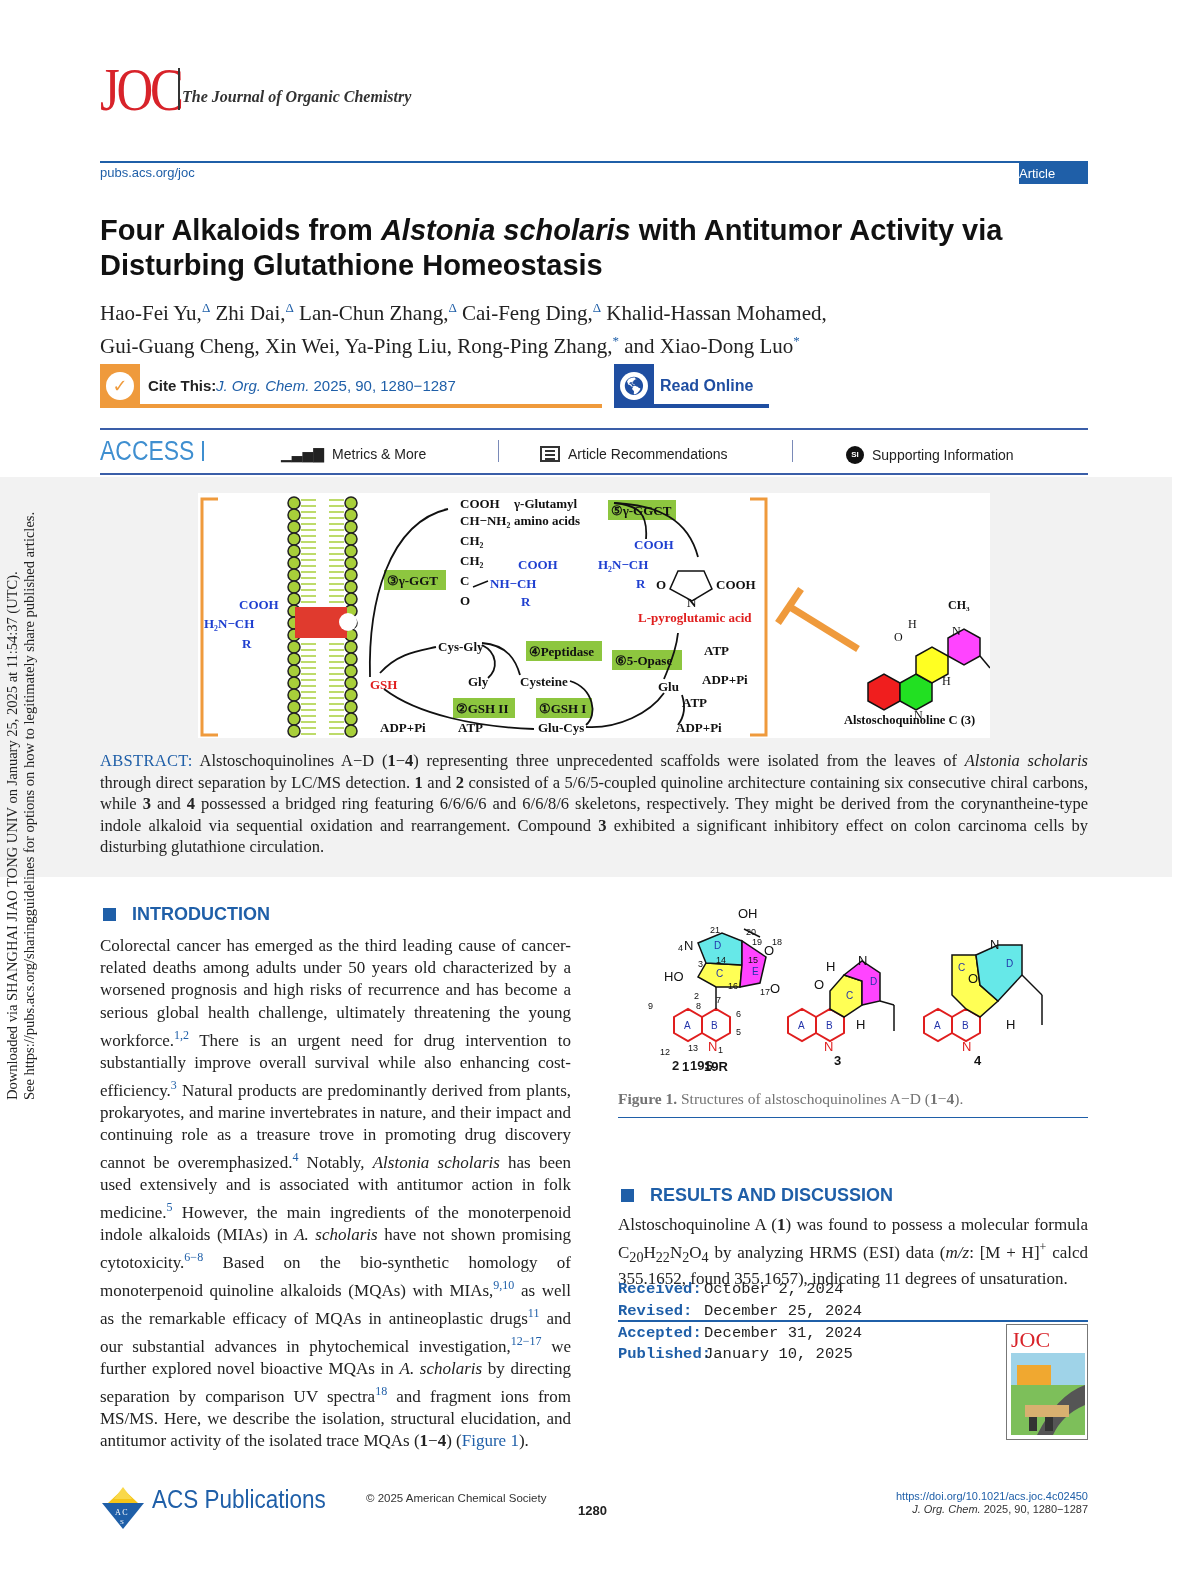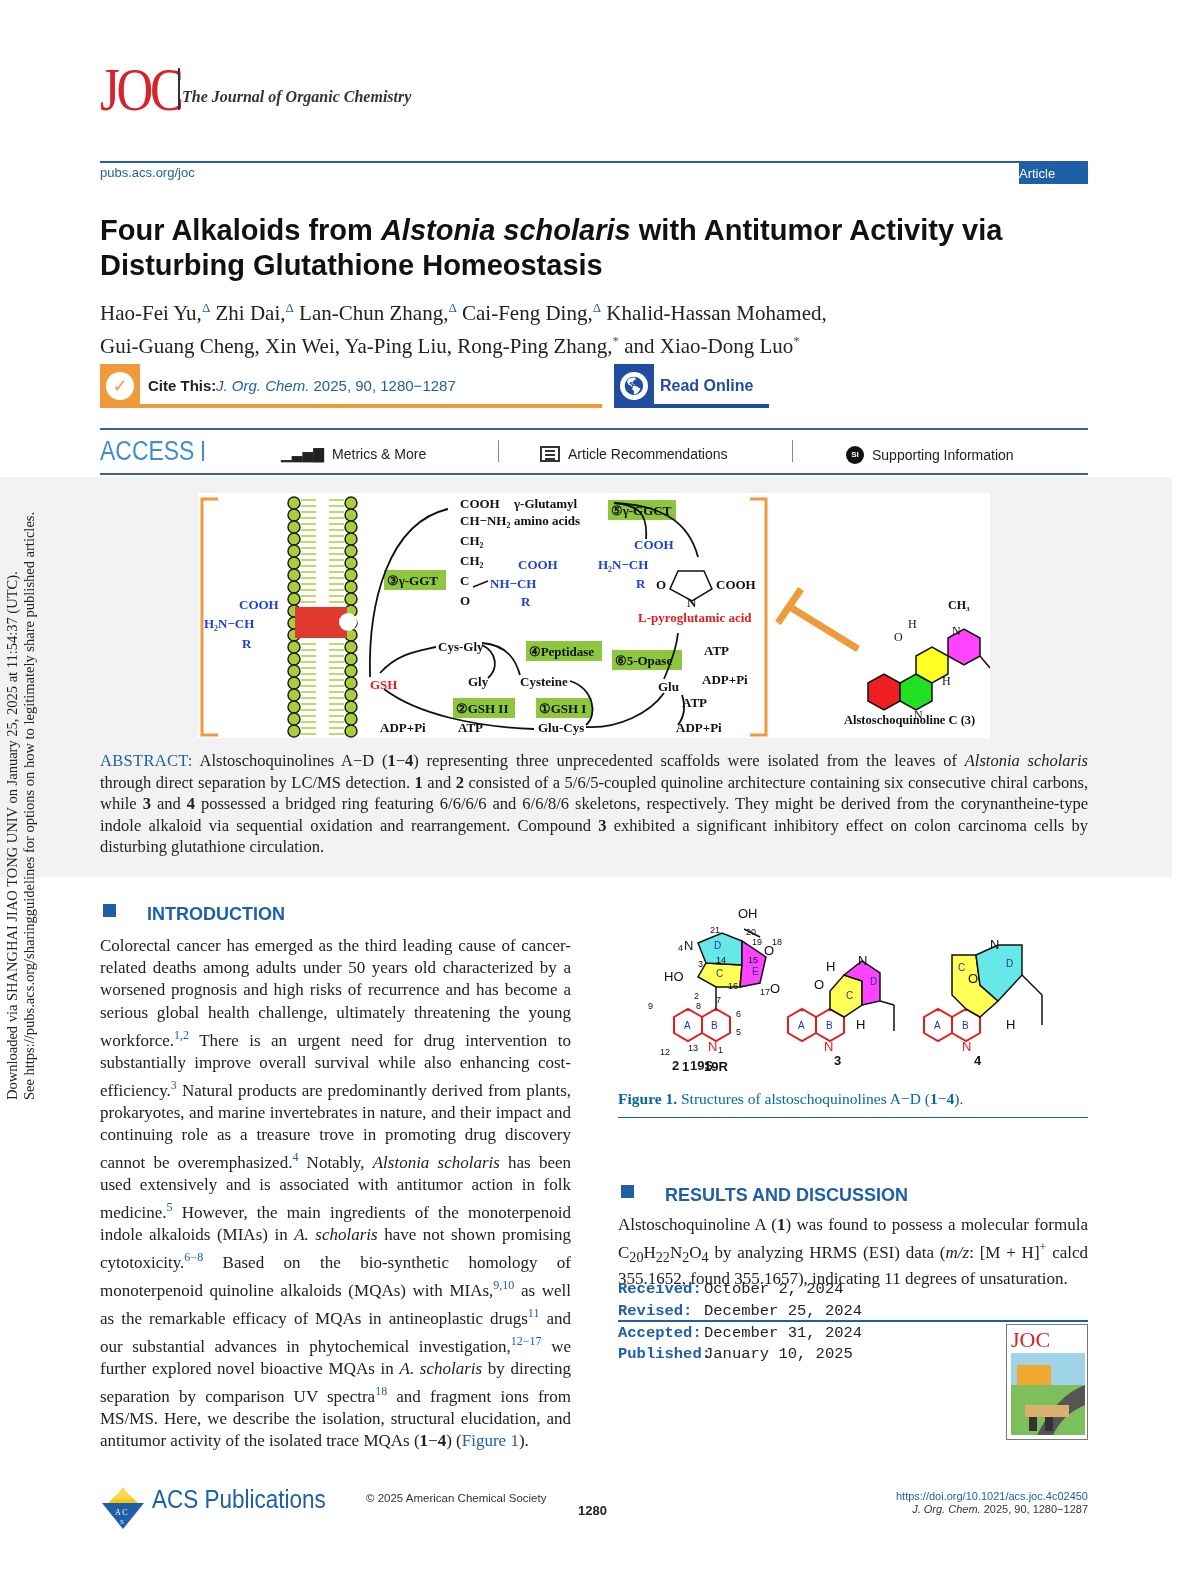--- a/index.html
+++ b/index.html
@@ -56,30 +56,30 @@
 
   .abstract-text { left: 100px; top: 750px; width: 988px; font-family: "Liberation Serif", serif; font-size: 16.5px; line-height: 21.6px; color: #222; text-align: justify; }
   .abstract-text .lbl { color: #1f5fa8; font-weight: normal; letter-spacing: 0.3px; }
   .abstract-text b { font-weight: bold; }
   .abstract-text i { font-style: italic; }
 
   
   .side-note { left: 4px; top: 1100px; width: 640px; transform: rotate(-90deg); transform-origin: left top; font-family: "Liberation Serif", serif; font-size: 14.5px; line-height: 17px; color: #222; }
 
   
-  .sec-head { font-family: "Liberation Sans", sans-serif; font-weight: bold; font-size: 18px; color: #1f5fa8; display: flex; gap: 31px; }
+  .sec-head { font-family: "Liberation Sans", sans-serif; font-weight: bold; font-size: 18px; color: #1f5fa8; display: flex; align-items: center; gap: 16px; }
   .sec-square { width: 13px; height: 13px; background: #1f5fa8; }
 
   .col-text { font-family: "Liberation Serif", serif; font-size: 17px; line-height: 22.2px; color: #222; text-align: justify; }
   .col-text sup { color: #1f5fa8; font-size: 12px; }
   .col-text i { font-style: italic; }
   .col-text b { font-weight: bold; }
   .col-text .link { color: #1f5fa8; }
 
-  .fig-caption { left: 618px; top: 1090px; font-family: "Liberation Serif", serif; font-size: 15.5px; color: #0369a1; }
+  .fig-caption { left: 618px; top: 1090px; font-family: "Liberation Serif", serif; font-size: 15.5px; color: #737373; }
   .fig-caption b { font-weight: bold; }
   .fig-rule { left: 618px; top: 1117px; width: 470px; height: 1px; background: #1f5fa8; }
 
   .dates-rule { left: 618px; top: 1320px; width: 470px; height: 2px; background: #1f5fa8; }
   .dates { left: 618px; top: 1279px; font-family: Liberation Mono, monospace; font-size: 15.5px; line-height: 21.8px; }
   .dates .row { display: flex; }
   .dates .k { width: 86px; color: #1f5fa8; font-weight: bold; }
   .dates .v { color: #222; }
 
   .cover { left: 1006px; top: 1324px; width: 82px; height: 116px; border: 1px solid #777; background: #fff; overflow: hidden; }

